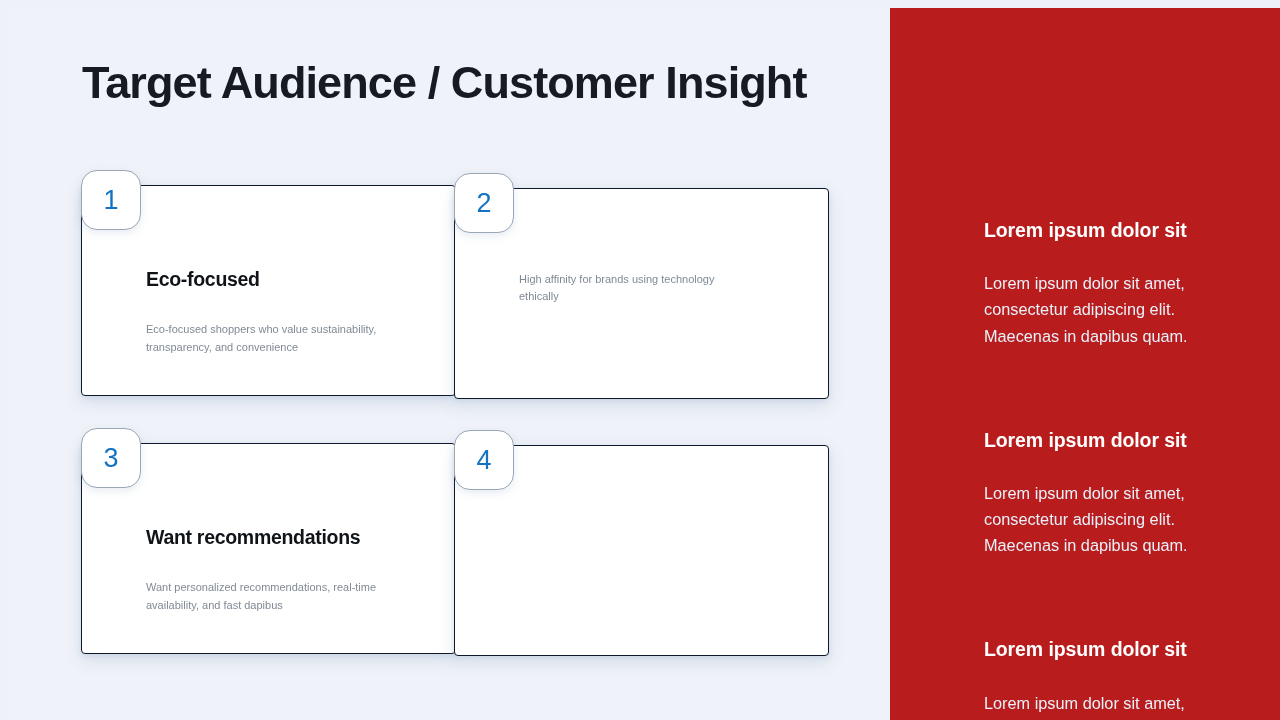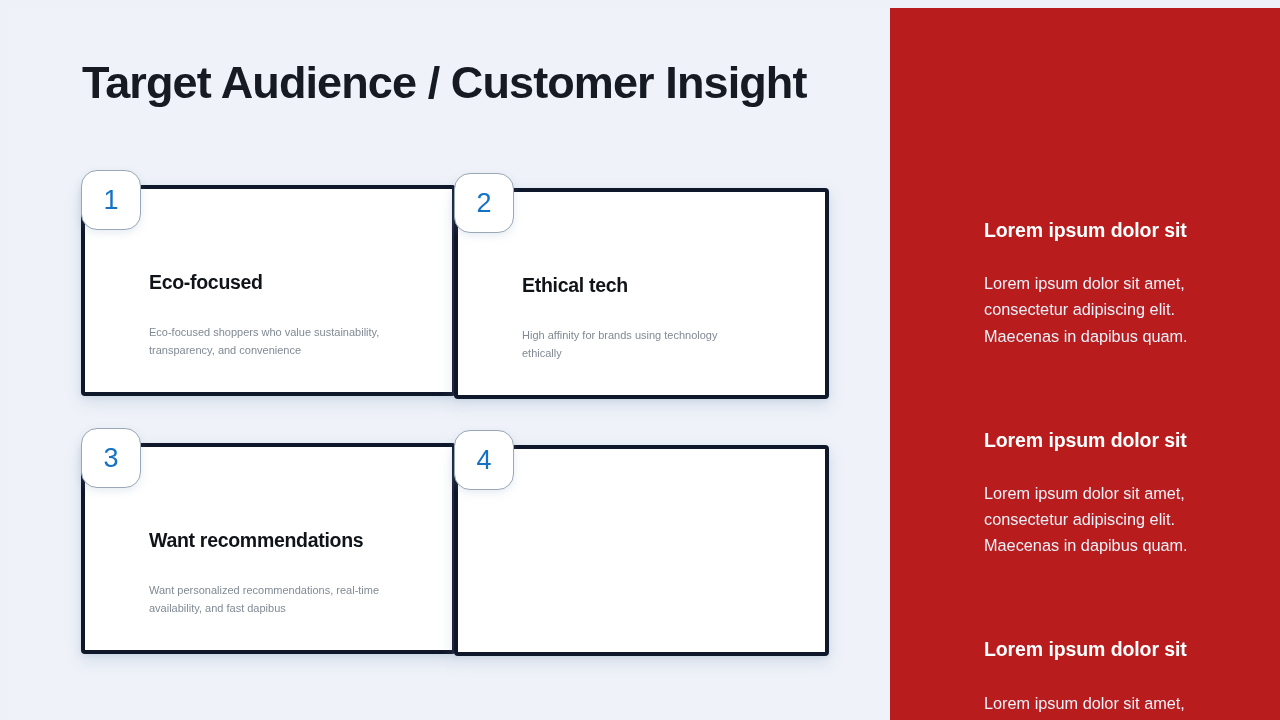--- a/index.html
+++ b/index.html
@@ -91,21 +91,21 @@
   .card-wrap.c3 { left: 73px; top: 420px; }
   .card-wrap.c4 { left: 446px; top: 422px; }
 
   .card {
     position: absolute;
     left: 0;
     top: 15px;
     width: 375px;
     height: 211px;
     background: #ffffff;
-    border: 4px solid #0f172a;
+    border: 1px solid #0f172a;
     border-radius: 4px;
     box-shadow: 0 6px 16px rgba(120, 150, 185, 0.22),
                 0 2px 5px rgba(120, 150, 185, 0.14);
   }
 
   .card-text {
     position: absolute;
     left: 48px;
     top: 66px;
     width: 268px;
@@ -169,21 +169,20 @@
         </div>
       </div>
       <div class="badge">
         <span class="badge-num">1</span>
       </div>
     </div>
 
     <div class="card-wrap c2">
       <div class="card">
         <div class="card-text">
-          <div class="card-title">Ethical tech</div>
           <div class="card-body">High affinity for brands using technology ethically</div>
         </div>
       </div>
       <div class="badge">
         <span class="badge-num">2</span>
       </div>
     </div>
 
     <div class="card-wrap c3">
       <div class="card">

